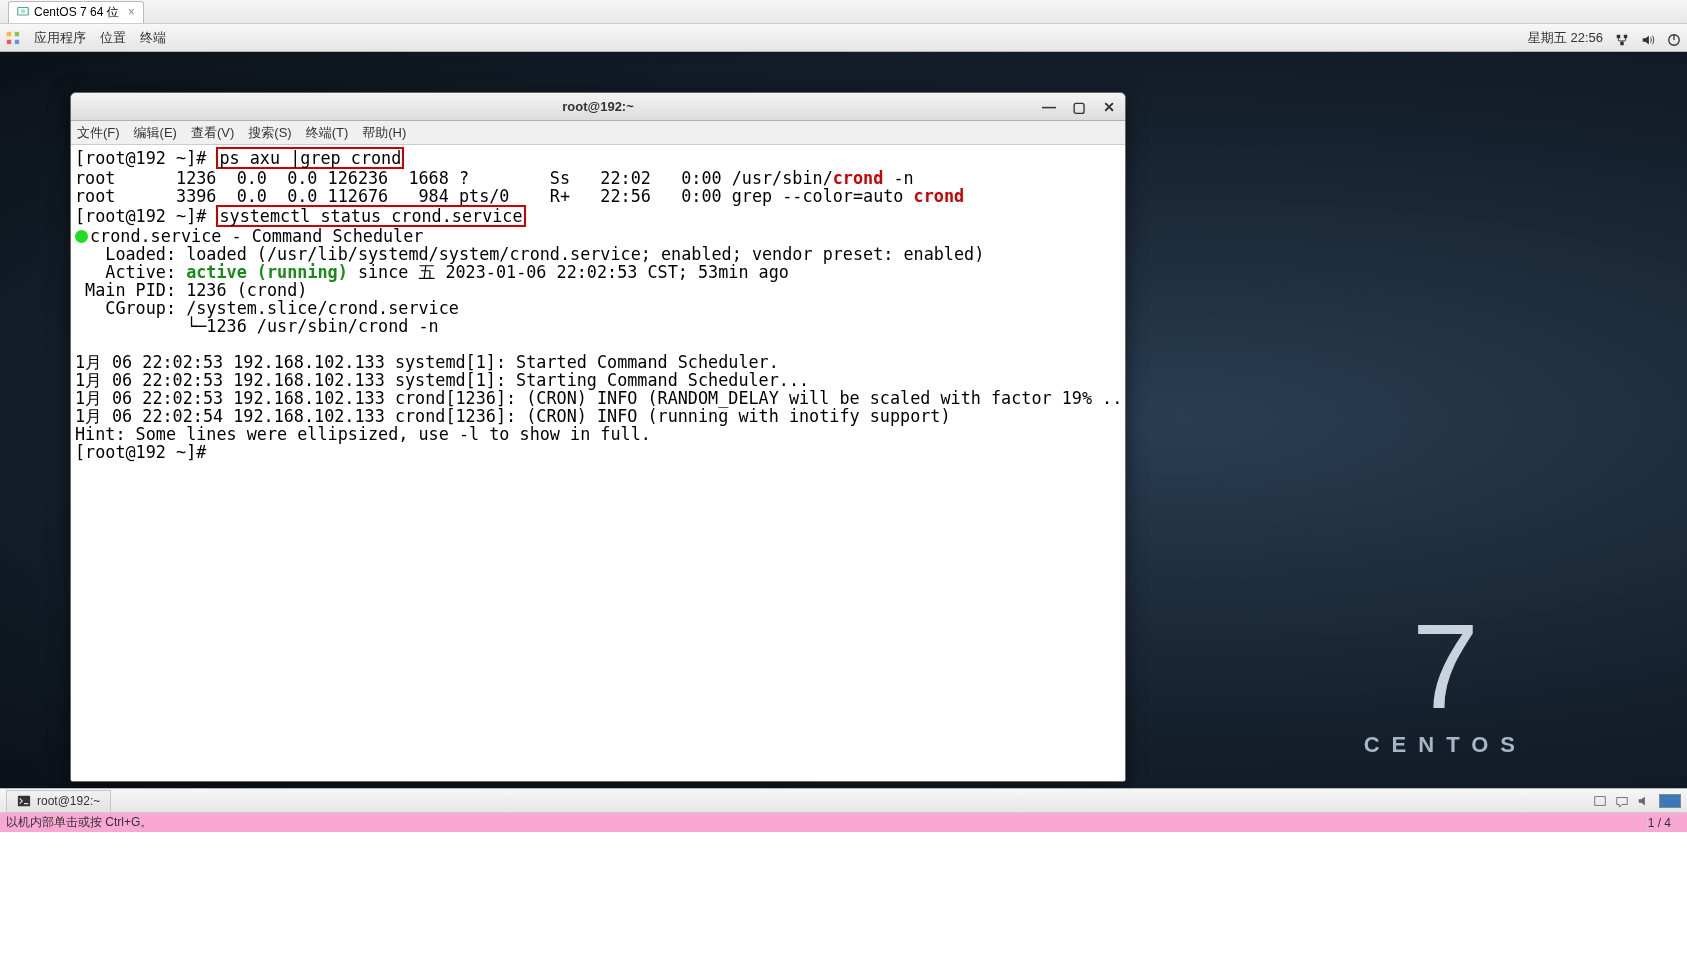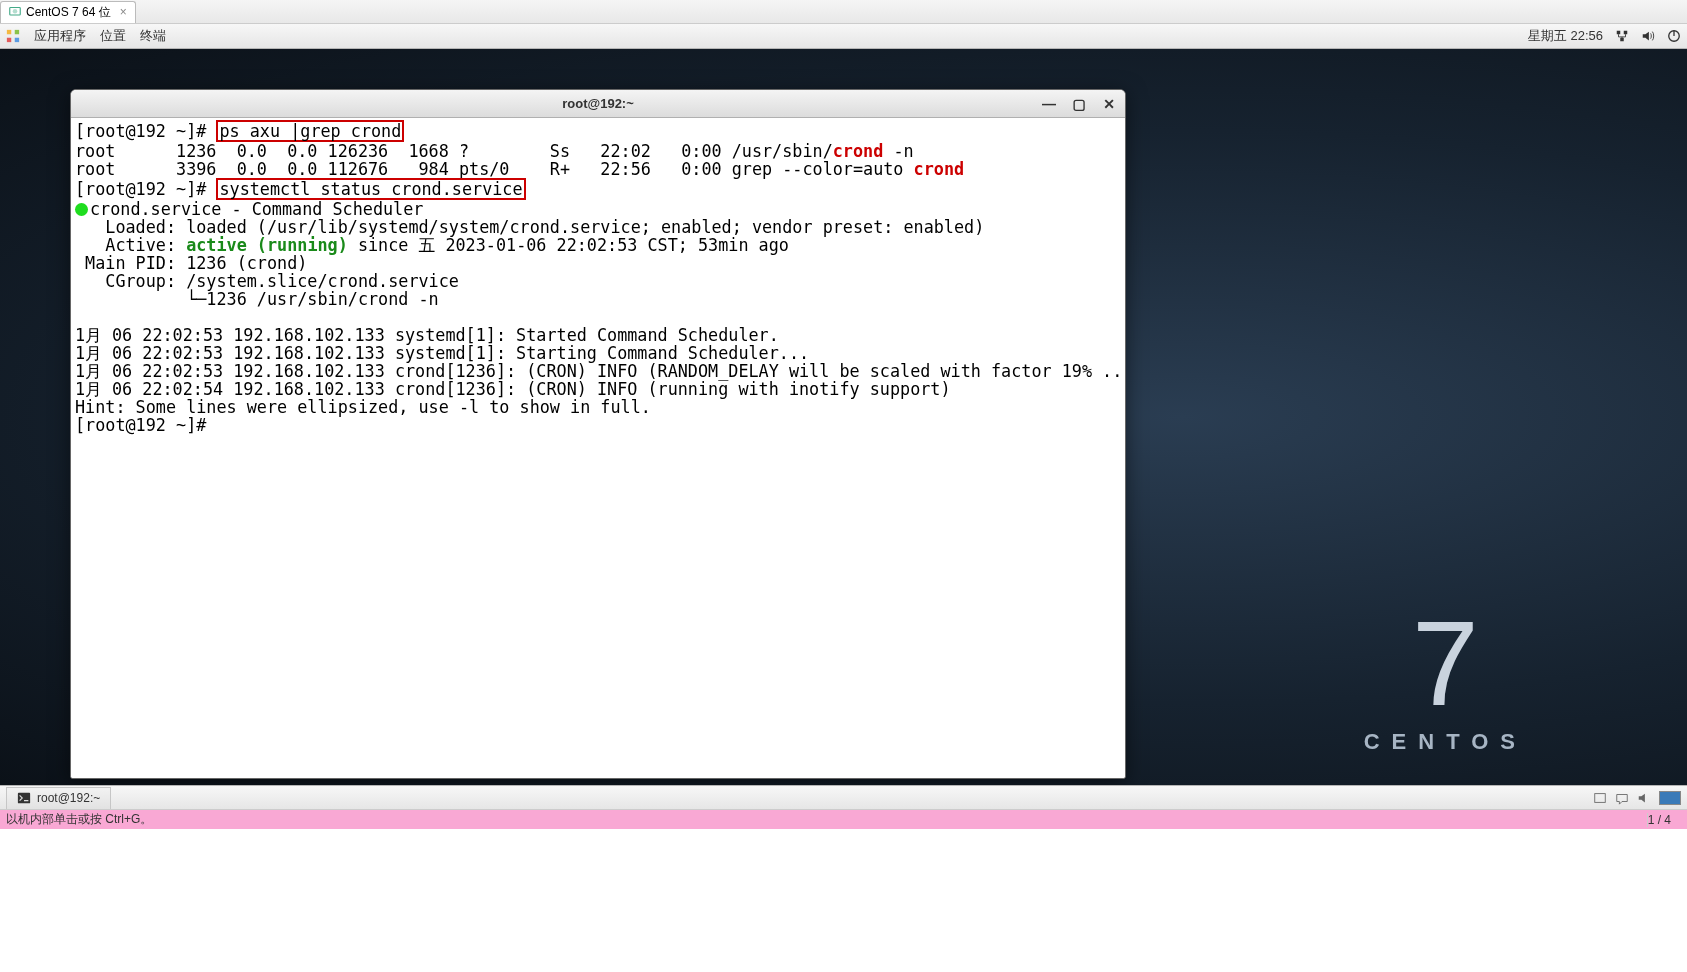--- a/index.html
+++ b/index.html
@@ -11,56 +11,56 @@
   height: 972px;
   overflow: hidden;
   position: relative;
 }
 .host-tab-bar {
   height: 24px;
   background: linear-gradient(#f5f5f5,#e8e8e8);
   border-bottom: 1px solid #ccc;
   display: flex;
   align-items: center;
-  padding-left: 0;
+  padding-left: 8px;
 }
 .host-tab {
   height: 22px;
   background: #fff;
   border: 1px solid #bbb;
   border-bottom: none;
   border-radius: 3px 3px 0 0;
   padding: 2px 8px;
   display: flex;
   align-items: center;
   gap: 5px;
   font-size: 12px;
 }
 .host-tab-icon {
   width: 12px; height: 12px;
   display: inline-flex; align-items: center; justify-content: center;
 }
 .host-tab-close { color:#888; font-size:12px; margin-left:4px; cursor:pointer; }
 
 .gnome-topbar {
-  height: 17px;
+  height: 28px;
   background: linear-gradient(#f7f7f7,#e6e6e6);
   border-bottom: 1px solid #b5b5b5;
   display: flex;
   align-items: center;
   font-size: 13px;
   color: #333;
-  padding: 12px 6px;
+  padding: 4px 6px;
 }
 .gnome-left { display:flex; align-items:center; gap:14px; }
 .gnome-apps-icon {
   width:14px; height:14px;
   display:inline-block;
 }
-.gnome-right { margin-left:auto; display:flex; align-items:center; gap:12px; }
+.gnome-right { margin-left:auto; display:flex; align-items:flex-end; gap:12px; }
 .topbar-icon { width:14px; height:14px; display:inline-flex; align-items:center; justify-content:center; }
 
 .desktop-area {
   position: relative;
   width: 100%;
   height: 736px;
   background: radial-gradient(ellipse at 70% 50%, #2a3d52 0%, #16222f 55%, #0b1118 100%);
   overflow: hidden;
 }
 .centos-logo {
@@ -270,20 +270,28 @@
 
   <div class="terminal-window">
     <div class="term-titlebar">
       <span>root@192:~</span>
       <div class="term-title-controls">
         <span class="term-ctl">—</span>
         <span class="term-ctl">▢</span>
         <span class="term-ctl">✕</span>
       </div>
     </div>
+    <div class="term-menubar">
+      <span>文件(F)</span>
+      <span>编辑(E)</span>
+      <span>查看(V)</span>
+      <span>搜索(S)</span>
+      <span>终端(T)</span>
+      <span>帮助(H)</span>
+    </div>
     <div class="term-body"><span>[root@192 ~]# </span><span class="red-box">ps axu |grep crond</span>
 <span>root      1236  0.0  0.0 126236  1668 ?        Ss   22:02   0:00 /usr/sbin/</span><span class="red-txt">crond</span><span> -n</span>
 <span>root      3396  0.0  0.0 112676   984 pts/0    R+   22:56   0:00 grep --color=auto </span><span class="red-txt">crond</span>
 <span>[root@192 ~]# </span><span class="red-box">systemctl status crond.service</span>
 <span class="green-dot"></span><span>crond.service - Command Scheduler</span>
 <span>   Loaded: loaded (/usr/lib/systemd/system/crond.service; enabled; vendor preset: enabled)</span>
 <span>   Active: </span><span class="green-txt">active (running)</span><span> since 五 2023-01-06 22:02:53 CST; 53min ago</span>
 <span> Main PID: 1236 (crond)</span>
 <span>   CGroup: /system.slice/crond.service</span>
 <span>           └─1236 /usr/sbin/crond -n</span>

